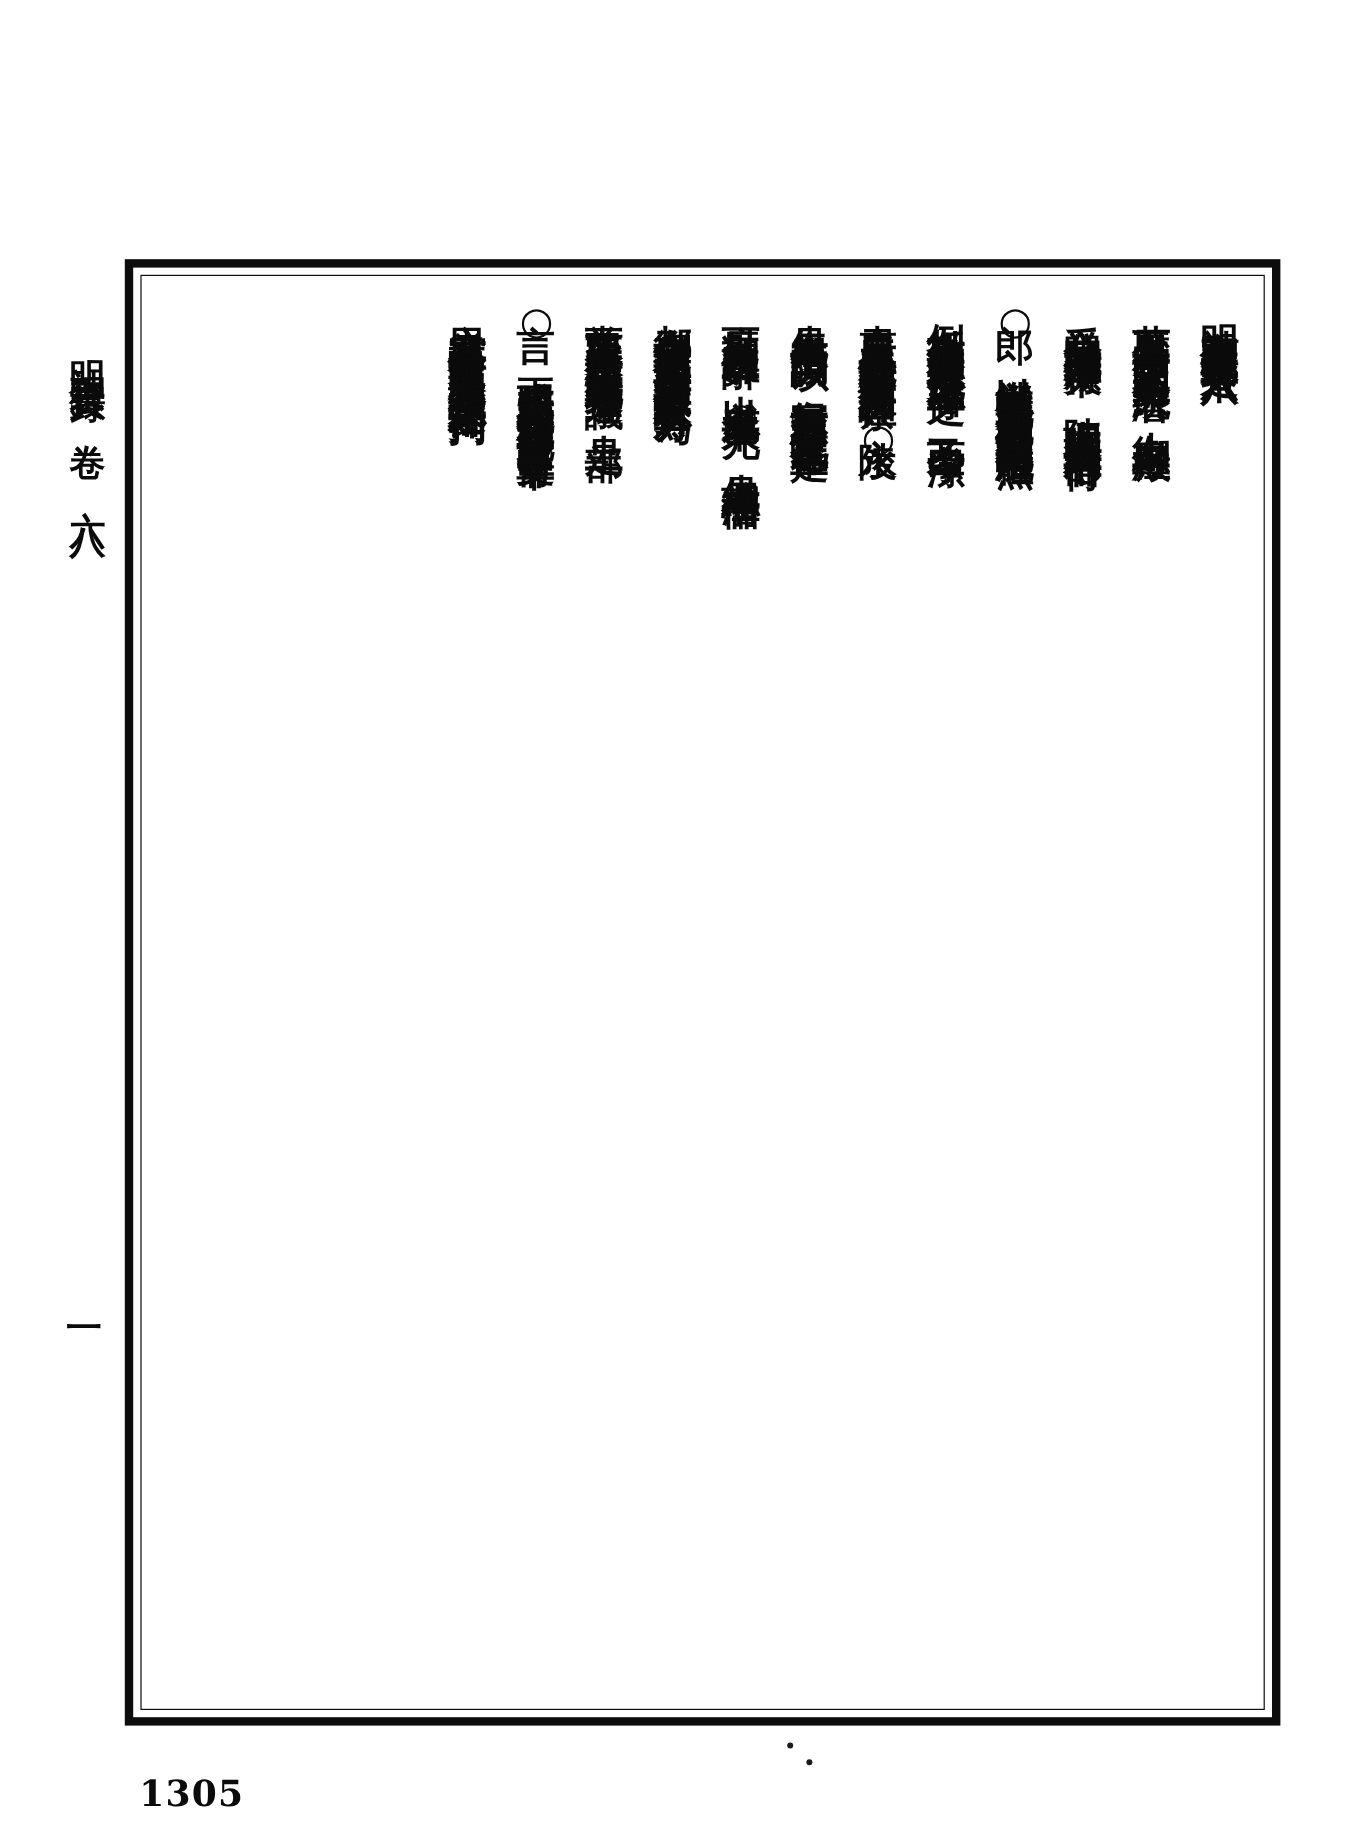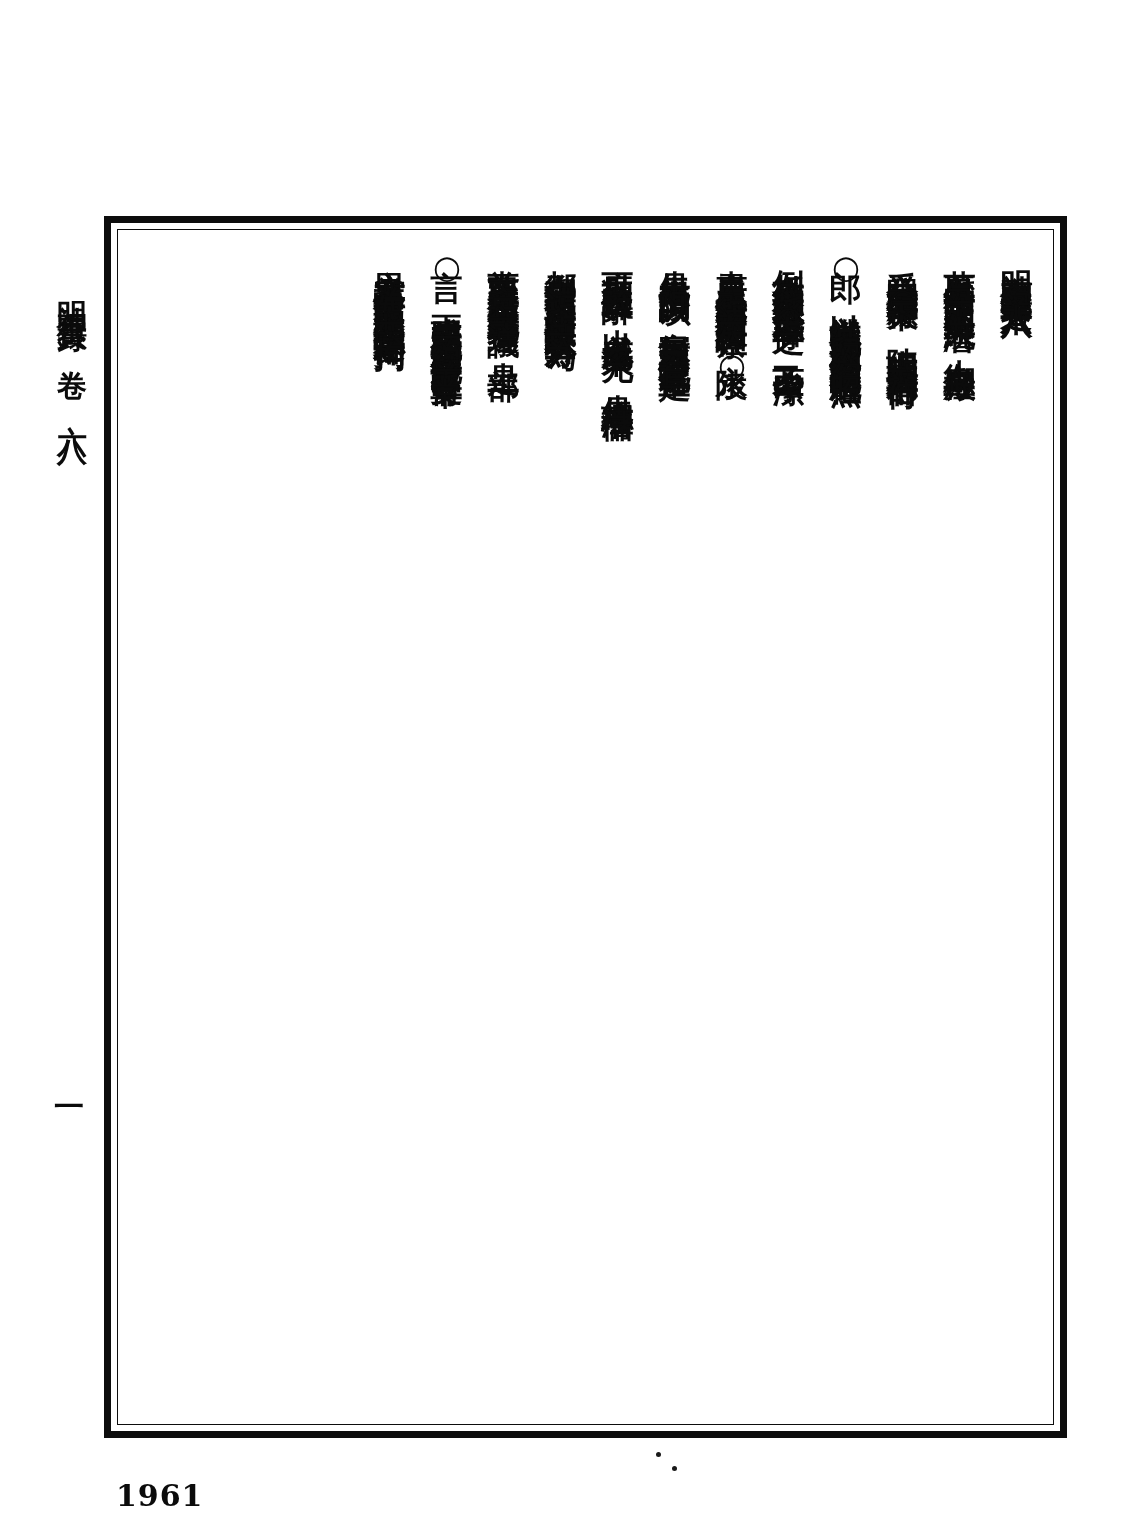--- a/index.html
+++ b/index.html
@@ -137,13 +137,13 @@
     <div class="col">都御史胡執禮言江南改折之利請無歳曾計以改折三分為</div>
     <div class="col">常而䟽覆太倉所積僅足支六年此時未可遽議　上是部</div>
     <div class="col">言○兩戍張居正䟽乞回籍守制得旨勉留䟽首言臣受非常</div>
     <div class="col">之恩賞有非常之報何暇顧眾人之非議狗匹夫之小節拘拘</div>
   </div>
 </div>
 
 <div class="mark" style="left:656px; top:1452px;"></div>
 <div class="mark" style="left:672px; top:1466px;"></div>
 
-<div class="folio">1961</div>
+<div class="folio">1305</div>
 
 </body></html>

